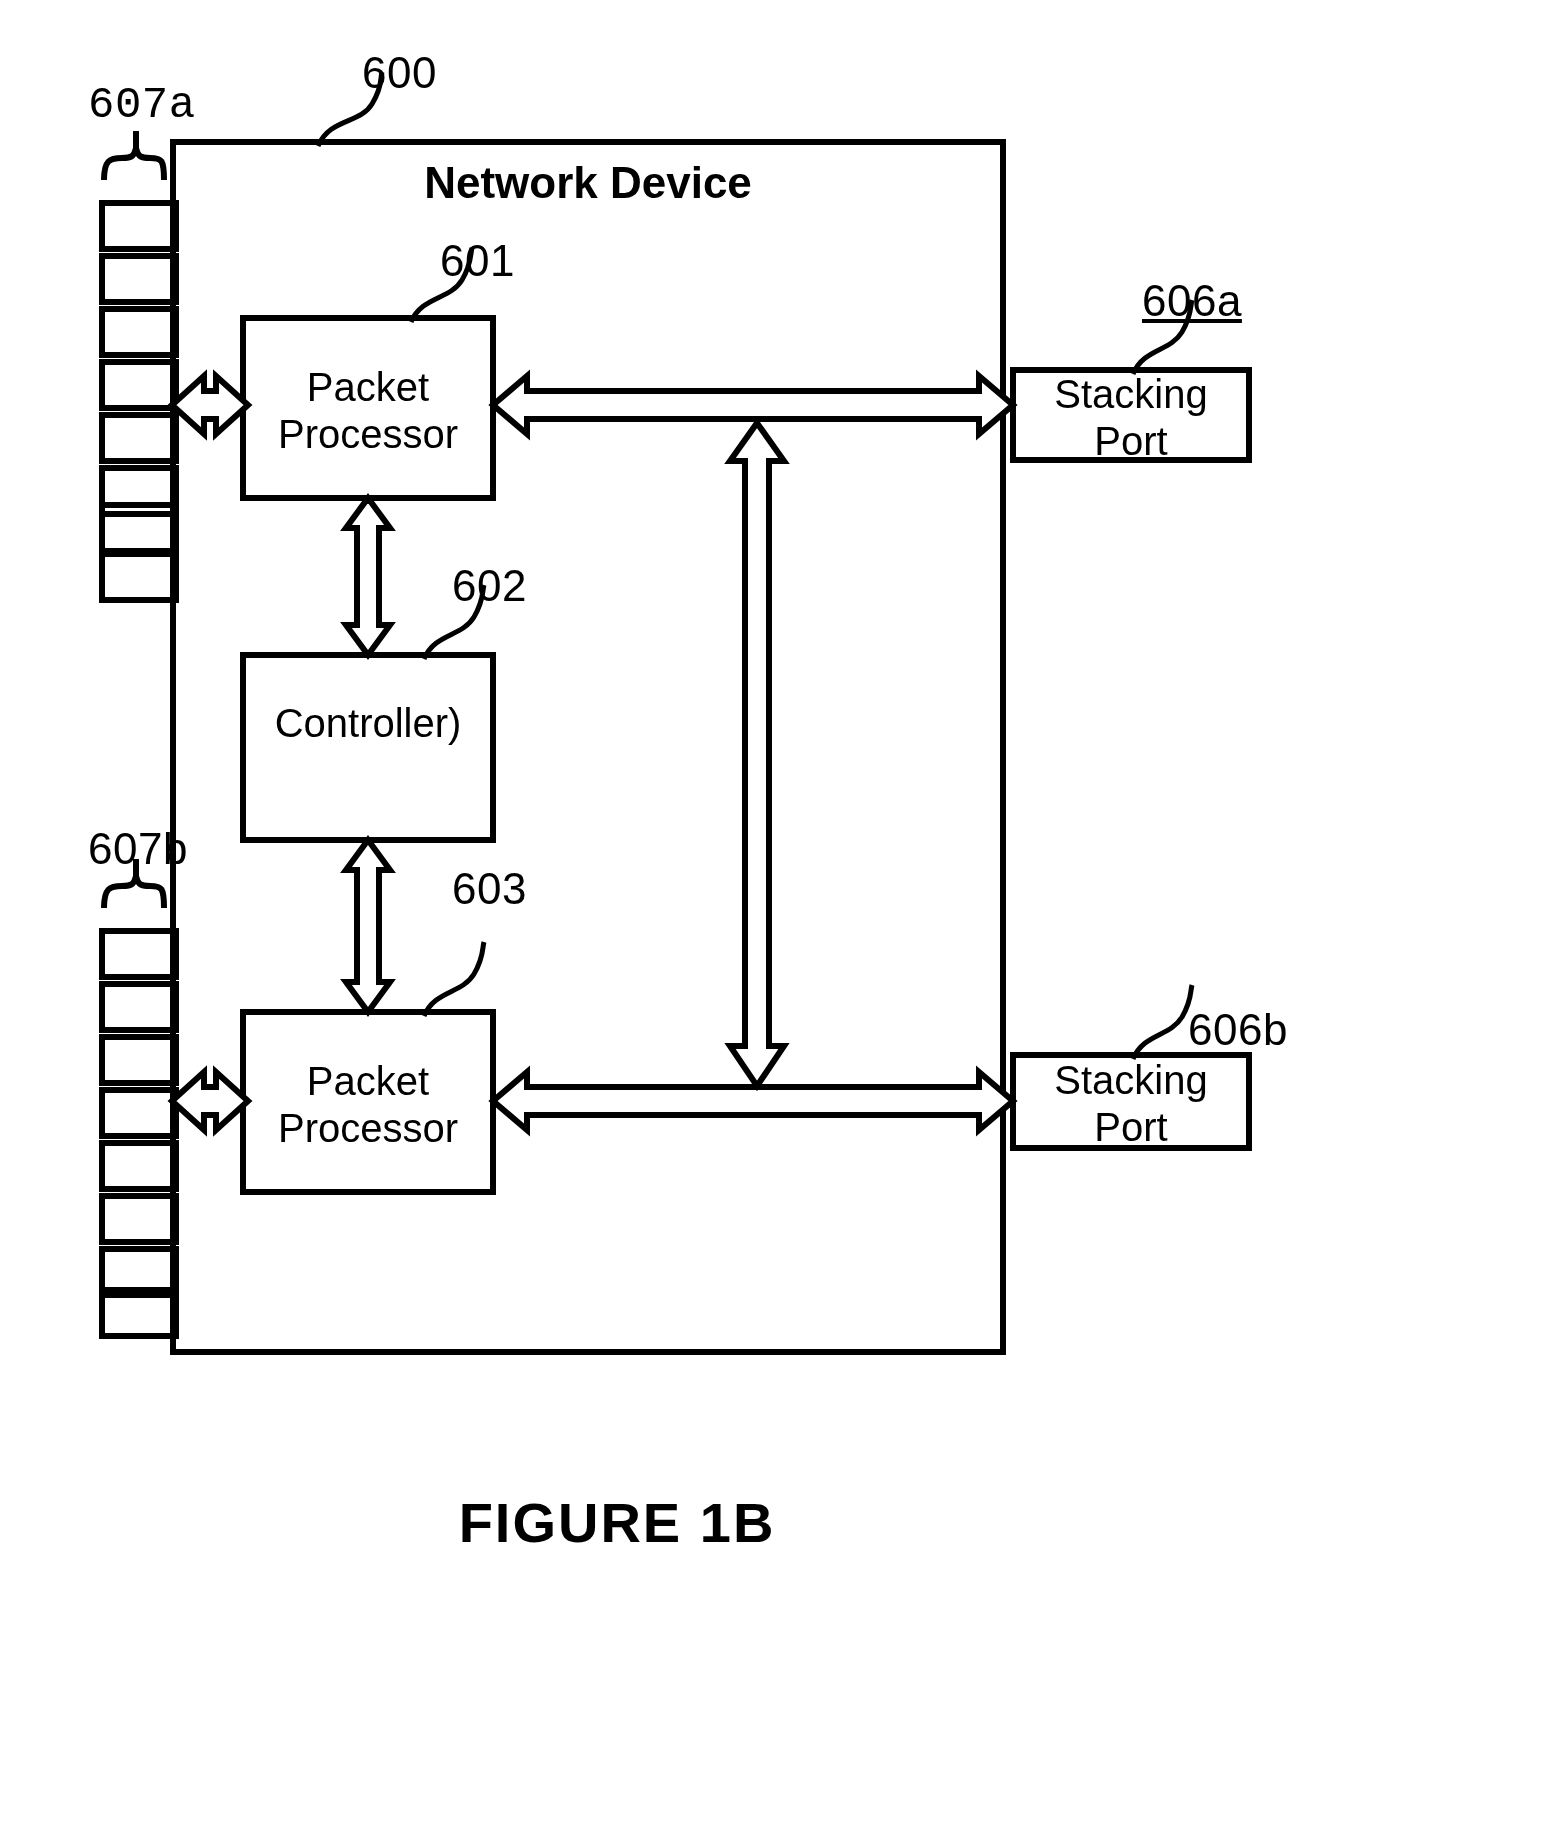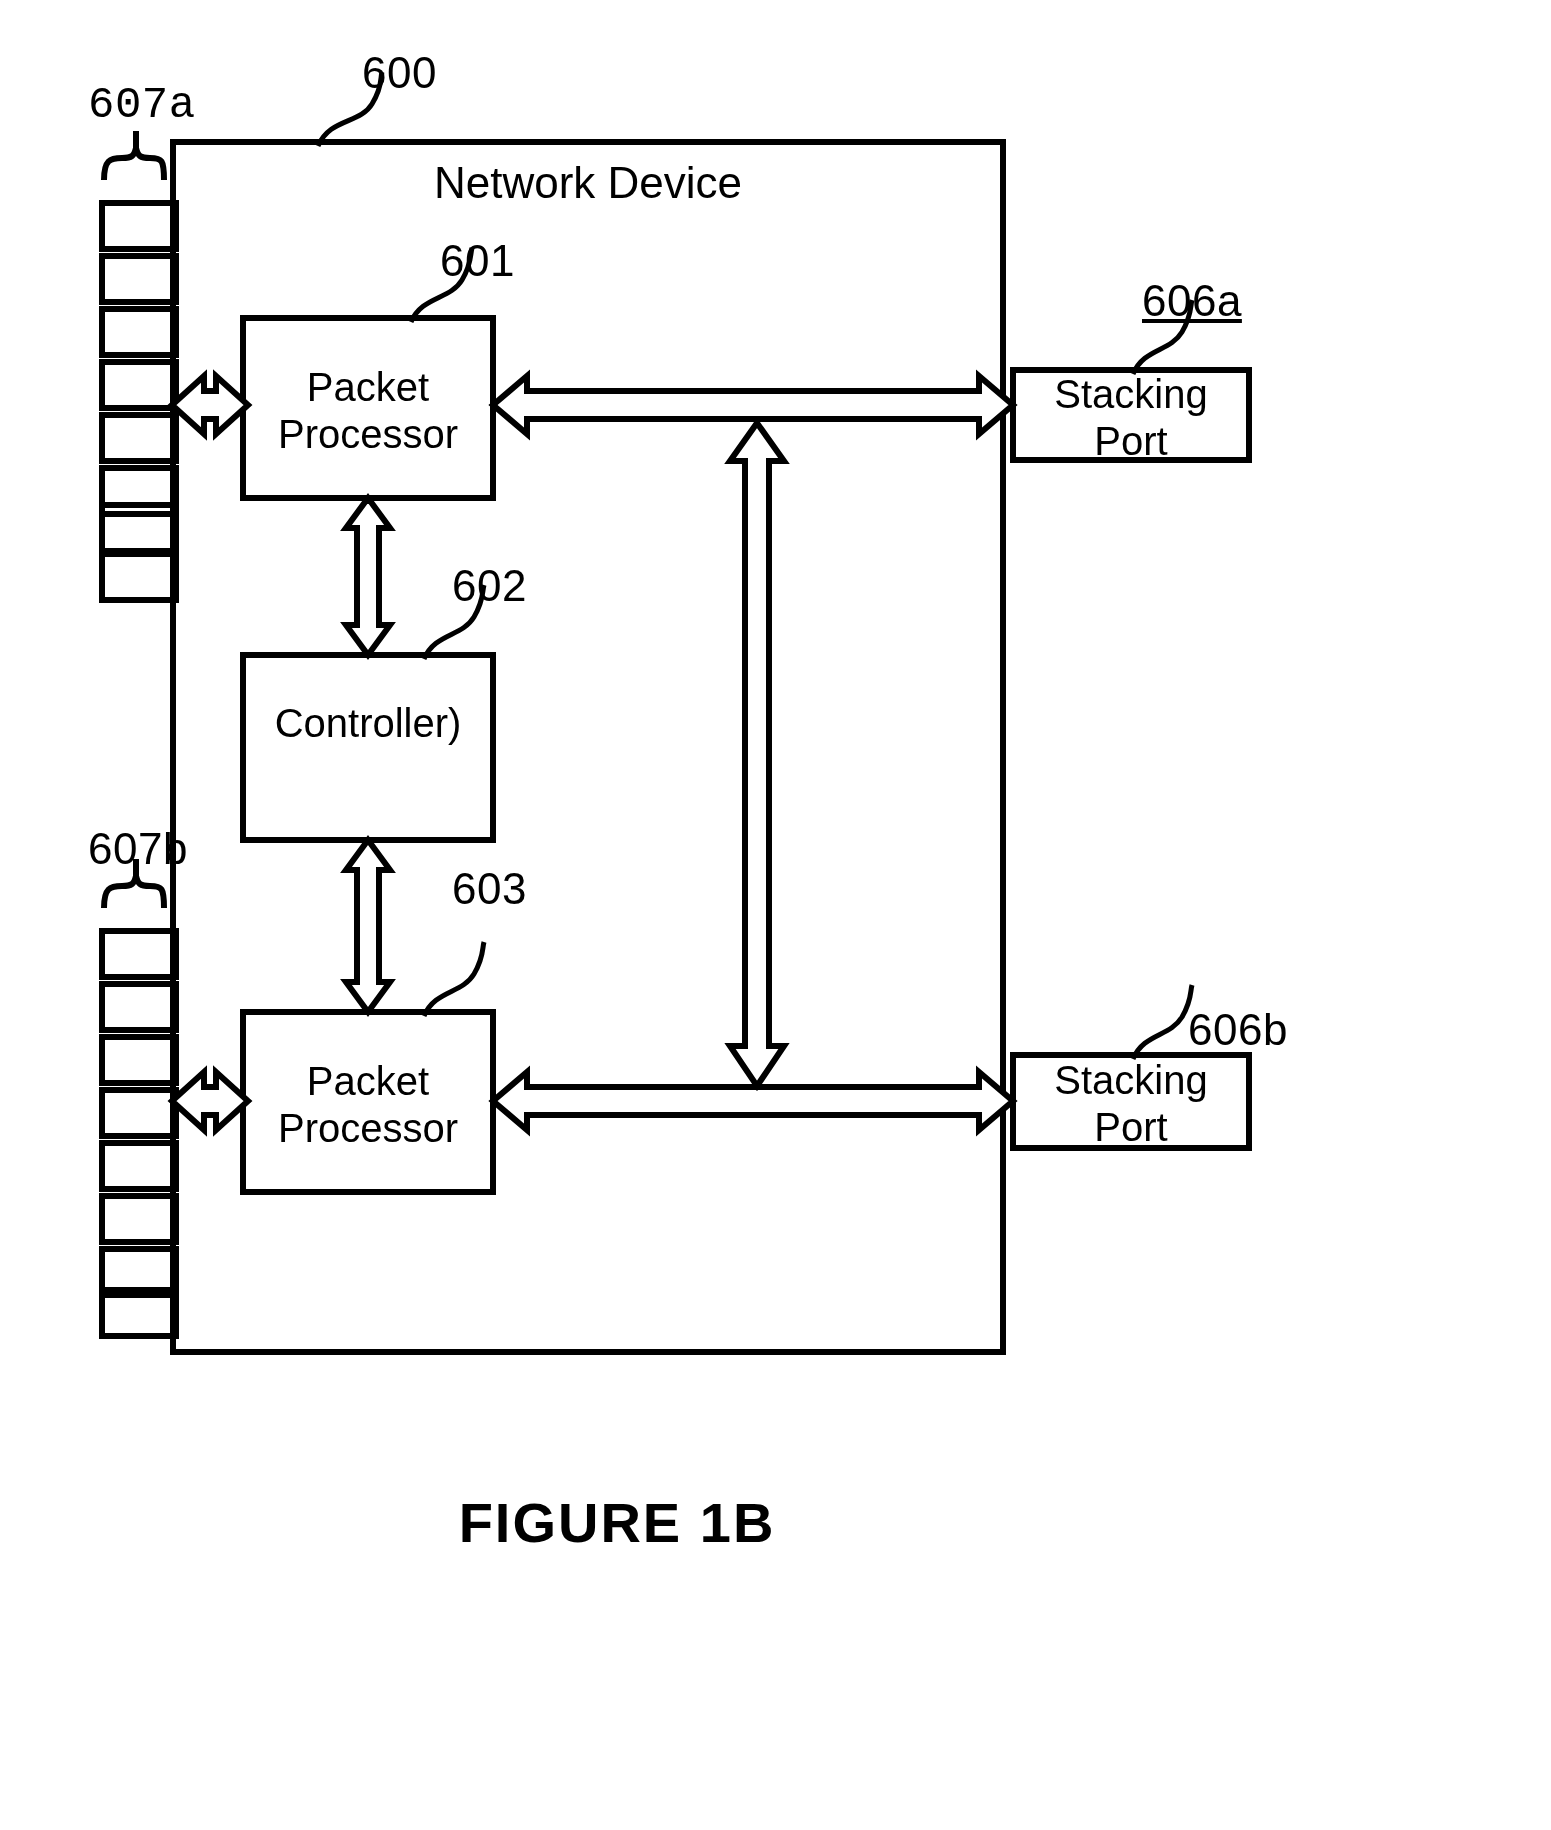--- a/index.html
+++ b/index.html
@@ -94,21 +94,21 @@
                L 216 1130 L 216 1115 L 204 1115 L 204 1130 Z"></path>
 
       <path d="M 493 1101 L 527 1072 L 527 1087 L 979 1087 L 979 1072 L 1013 1101
                L 979 1130 L 979 1115 L 527 1115 L 527 1130 Z"></path>
 
       <path d="M 757 423 L 784 461 L 769 461 L 769 1046 L 784 1046 L 757 1086
                L 730 1046 L 745 1046 L 745 461 L 730 461 Z"></path>
     </g>
   </svg>
 
-  <div class="lbl devtitle" style="left:173px;top:158px;width:830px;text-align:center;">Network Device</div>
+  <div class="lbl devtitle" style="left:173px;top:158px;width:830px;text-align:center;font-weight:bold;">Network Device</div>
 
   <div class="lbl refnum" style="left:362px;top:48px;">600</div>
 
   <div class="lbl refnum" style="left:440px;top:236px;">601</div>
 
   <div class="lbl refnum" style="left:452px;top:561px;">602</div>
 
   <div class="lbl refnum" style="left:452px;top:864px;">603</div>
 
   <div class="lbl refnum" style="left:1142px;top:276px;text-decoration:underline;">606a</div>

